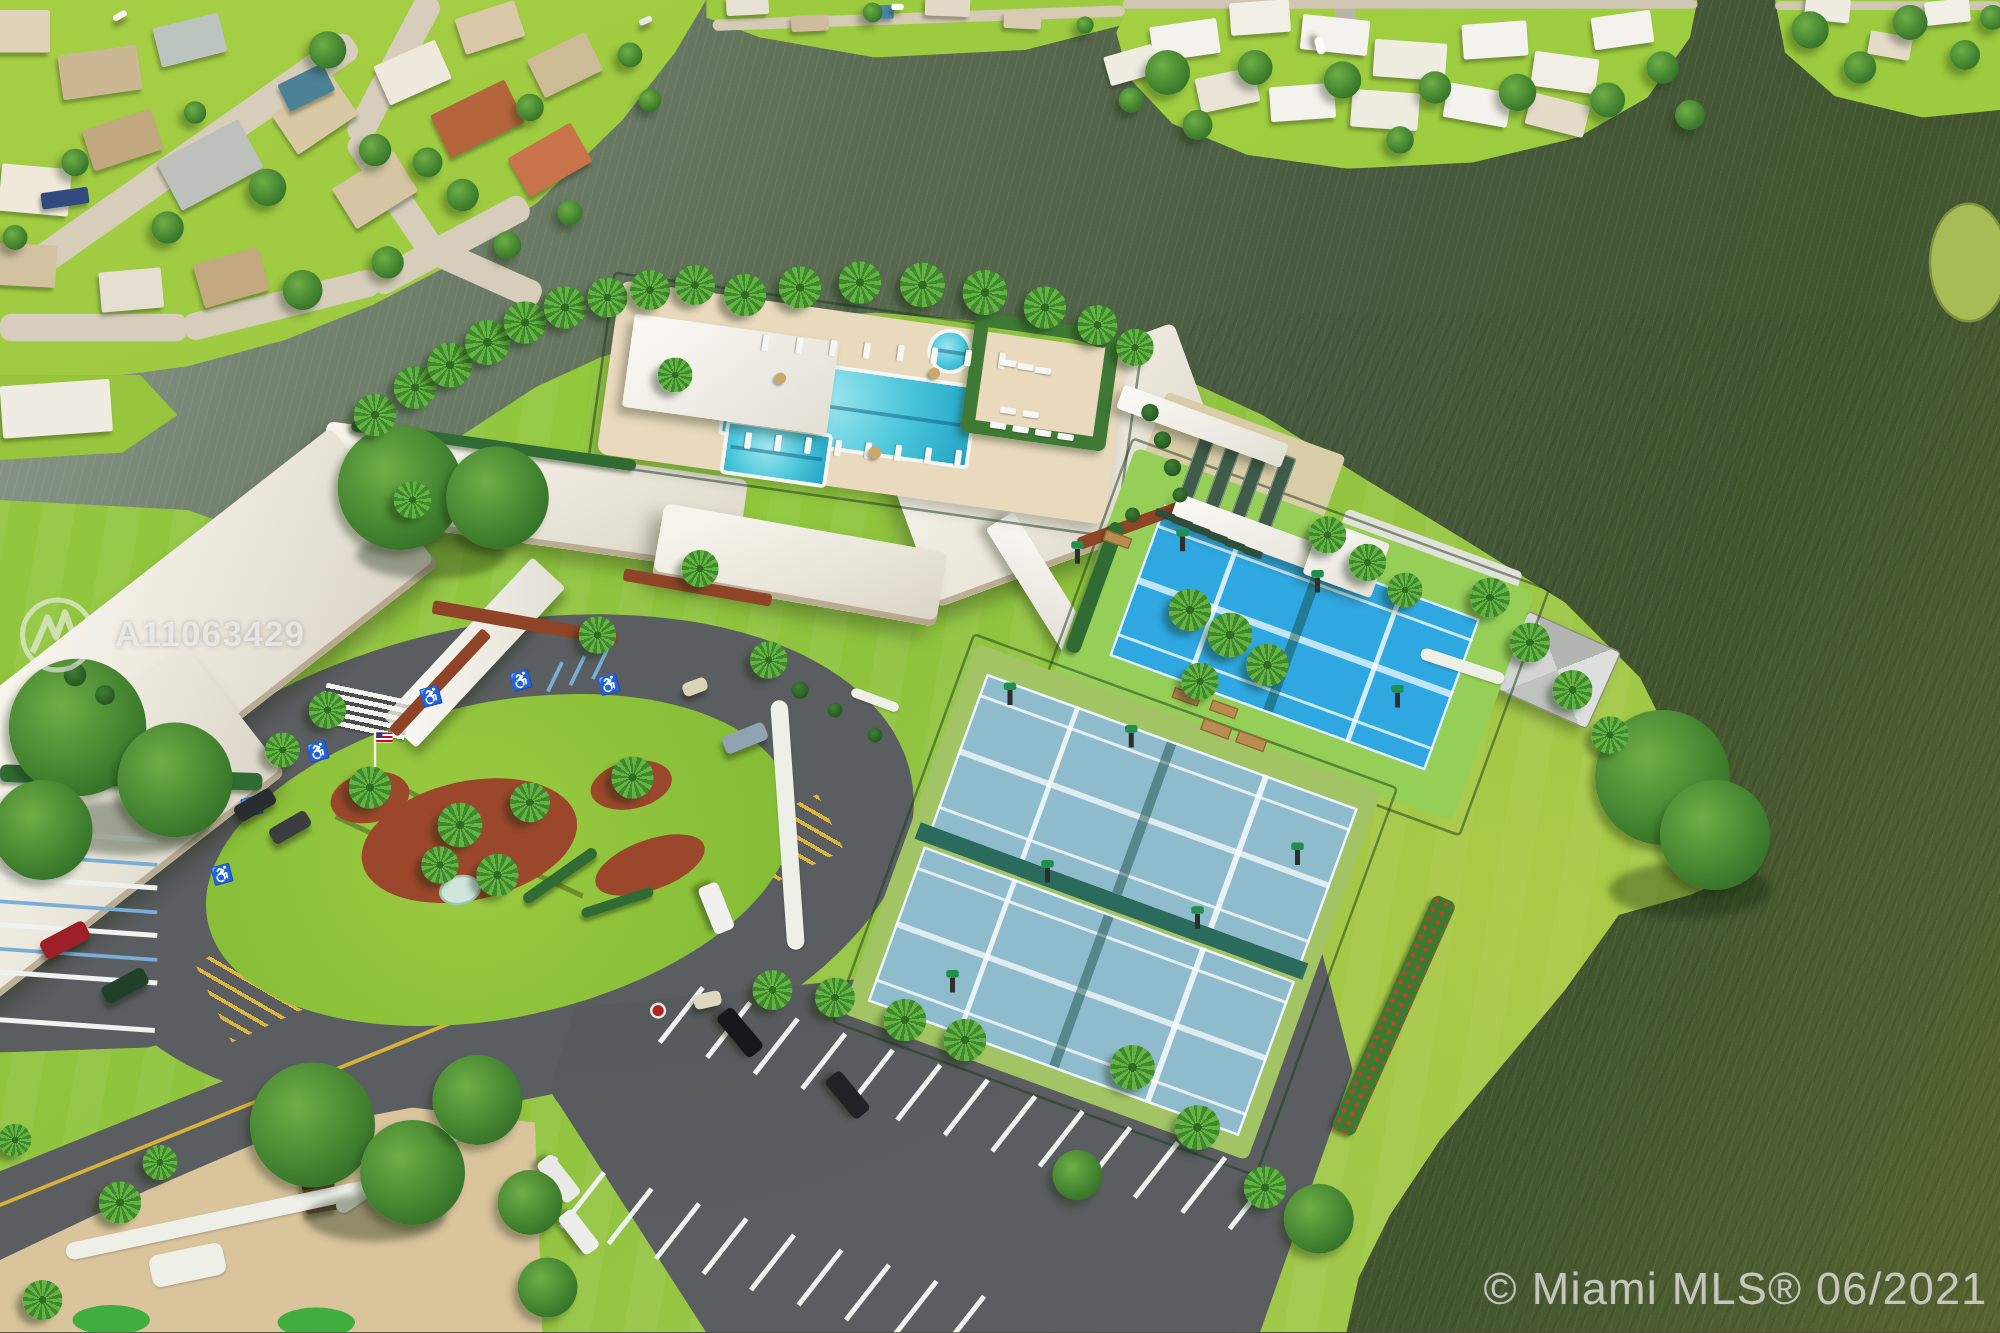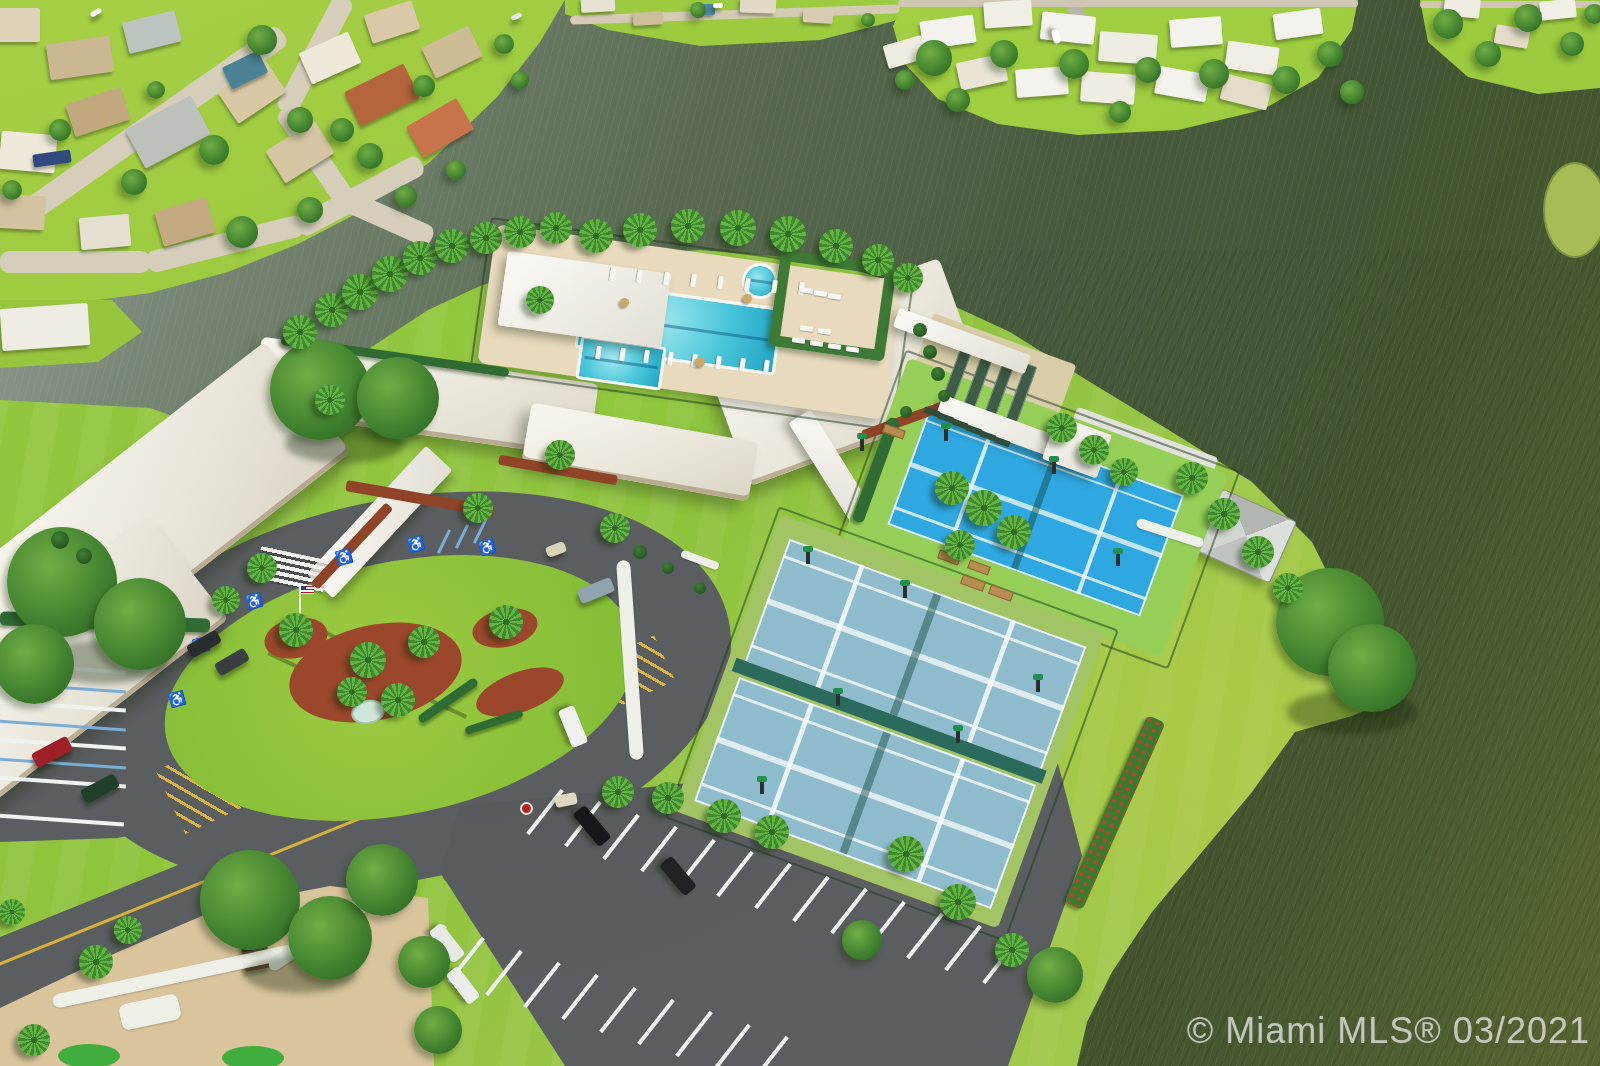--- a/index.html
+++ b/index.html
@@ -452,15 +452,22 @@
       <div class="sp palm" style="left: 755px; top: 815px; width: 34px; height: 34px;"></div>
       <div class="sp palm" style="left: 888px; top: 836px; width: 36px; height: 36px;"></div>
       <div class="sp palm" style="left: 940px; top: 884px; width: 36px; height: 36px;"></div>
       <div class="sp palm" style="left: 995px; top: 933px; width: 34px; height: 34px;"></div>
       <div class="sp palm" style="left: 79px; top: 945px; width: 34px; height: 34px;"></div>
       <div class="sp palm" style="left: 18px; top: 1024px; width: 32px; height: 32px;"></div>
       <div class="sp palm" style="left: 114px; top: 916px; width: 28px; height: 28px;"></div>
       <div class="sp palm" style="left: -1px; top: 899px; width: 26px; height: 26px;"></div>
     </div>
 
-  <div class="wm-br">© Miami MLS® 03/2021</div>
+  <div class="wm-left">
+    <svg width="64" height="64" viewBox="0 0 64 64">
+      <circle cx="32" cy="32" r="28" fill="none" stroke="rgba(240,240,240,.8)" stroke-width="4"></circle>
+      <path d="M12 46 L24 18 L31 34 L38 14 L50 46" fill="none" stroke="rgba(240,240,240,.8)" stroke-width="5" stroke-linejoin="round"></path>
+    </svg>
+    <span class="txt">A11063429</span>
+  </div>
+  <div class="wm-br">© Miami MLS® 06/2021</div>
 
 </div>
 
 </body></html>

